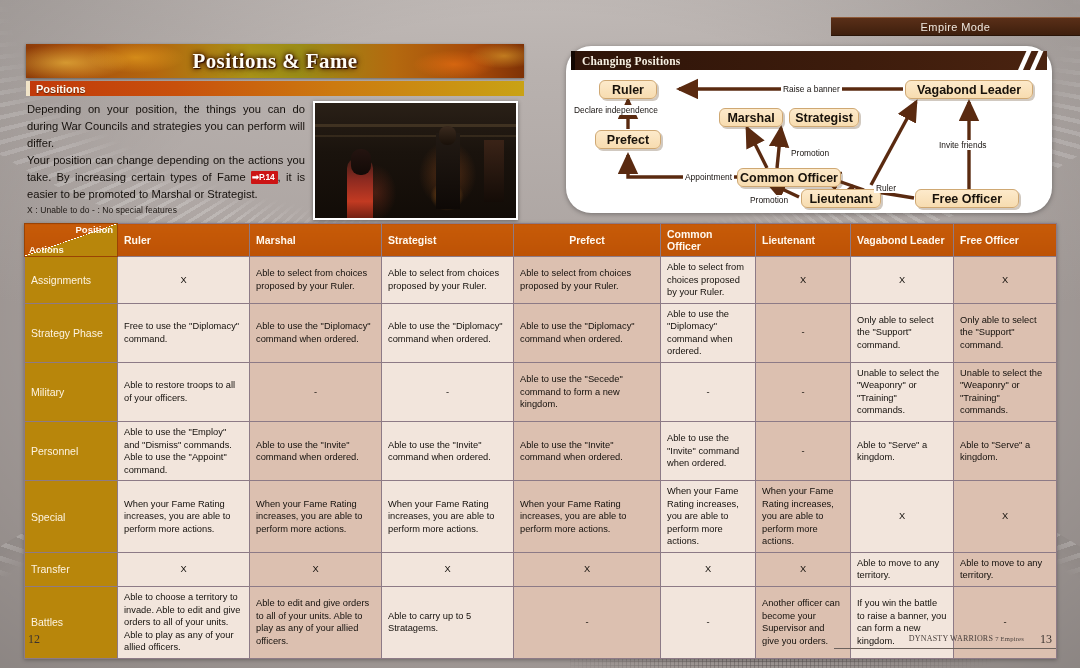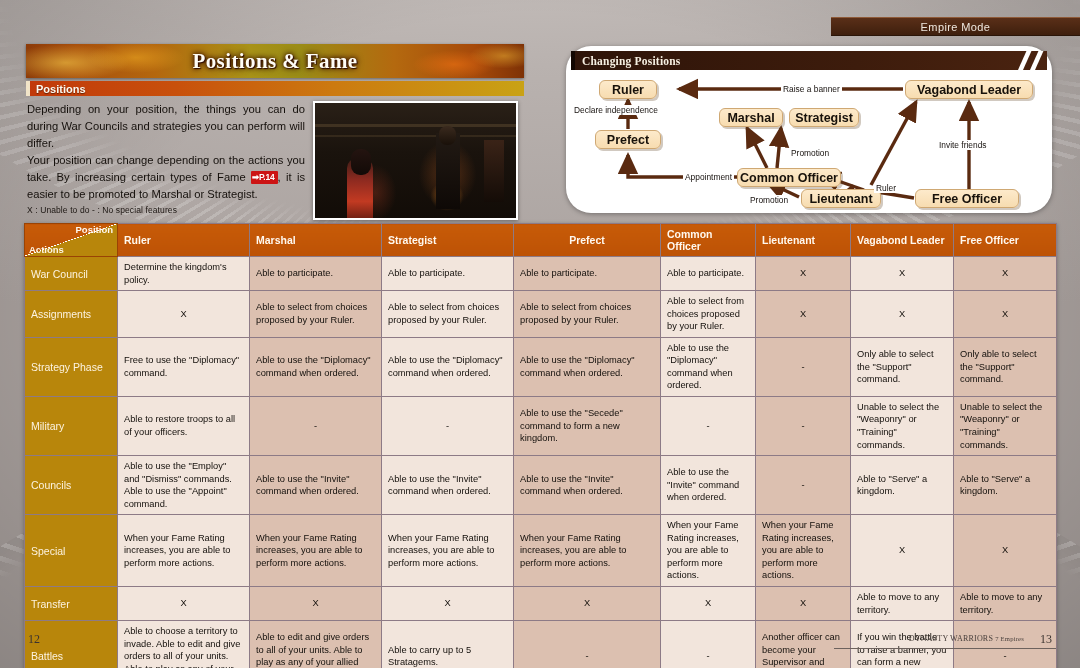--- a/index.html
+++ b/index.html
@@ -347,31 +347,20 @@
       <th>Marshal</th>
       <th>Strategist</th>
       <th style="text-align:center">Prefect</th>
       <th>Common Officer</th>
       <th>Lieutenant</th>
       <th>Vagabond Leader</th>
       <th>Free Officer</th>
     </tr>
   </thead>
   <tbody id="tbody">
-      <tr style="height: 30px;">
-        <th class="rowhead">War Council</th>
-        <td class="light">Determine the kingdom's policy.</td>
-        <td class="dark">Able to participate.</td>
-        <td class="light">Able to participate.</td>
-        <td class="dark">Able to participate.</td>
-        <td class="light">Able to participate.</td>
-        <td class="dark ctr">X</td>
-        <td class="light ctr">X</td>
-        <td class="dark ctr">X</td>
-      </tr>
       <tr style="height: 40px;">
         <th class="rowhead">Assignments</th>
         <td class="light ctr">X</td>
         <td class="dark">Able to select from choices proposed by your Ruler.</td>
         <td class="light">Able to select from choices proposed by your Ruler.</td>
         <td class="dark">Able to select from choices proposed by your Ruler.</td>
         <td class="light">Able to select from choices proposed by your Ruler.</td>
         <td class="dark ctr">X</td>
         <td class="light ctr">X</td>
         <td class="dark ctr">X</td>
@@ -392,21 +381,21 @@
         <td class="light">Able to restore troops to all of your officers.</td>
         <td class="dark ctr">-</td>
         <td class="light ctr">-</td>
         <td class="dark">Able to use the "Secede" command to form a new kingdom.</td>
         <td class="light ctr">-</td>
         <td class="dark ctr">-</td>
         <td class="light">Unable to select the "Weaponry" or "Training" commands.</td>
         <td class="dark">Unable to select the "Weaponry" or "Training" commands.</td>
       </tr>
       <tr style="height: 48px;">
-        <th class="rowhead">Councils</th>
+        <th class="rowhead">Personnel</th>
         <td class="light">Able to use the "Employ" and "Dismiss" commands. Able to use the "Appoint" command.</td>
         <td class="dark">Able to use the "Invite" command when ordered.</td>
         <td class="light">Able to use the "Invite" command when ordered.</td>
         <td class="dark">Able to use the "Invite" command when ordered.</td>
         <td class="light">Able to use the "Invite" command when ordered.</td>
         <td class="dark ctr">-</td>
         <td class="light">Able to "Serve" a kingdom.</td>
         <td class="dark">Able to "Serve" a kingdom.</td>
       </tr>
       <tr style="height: 46px;">

